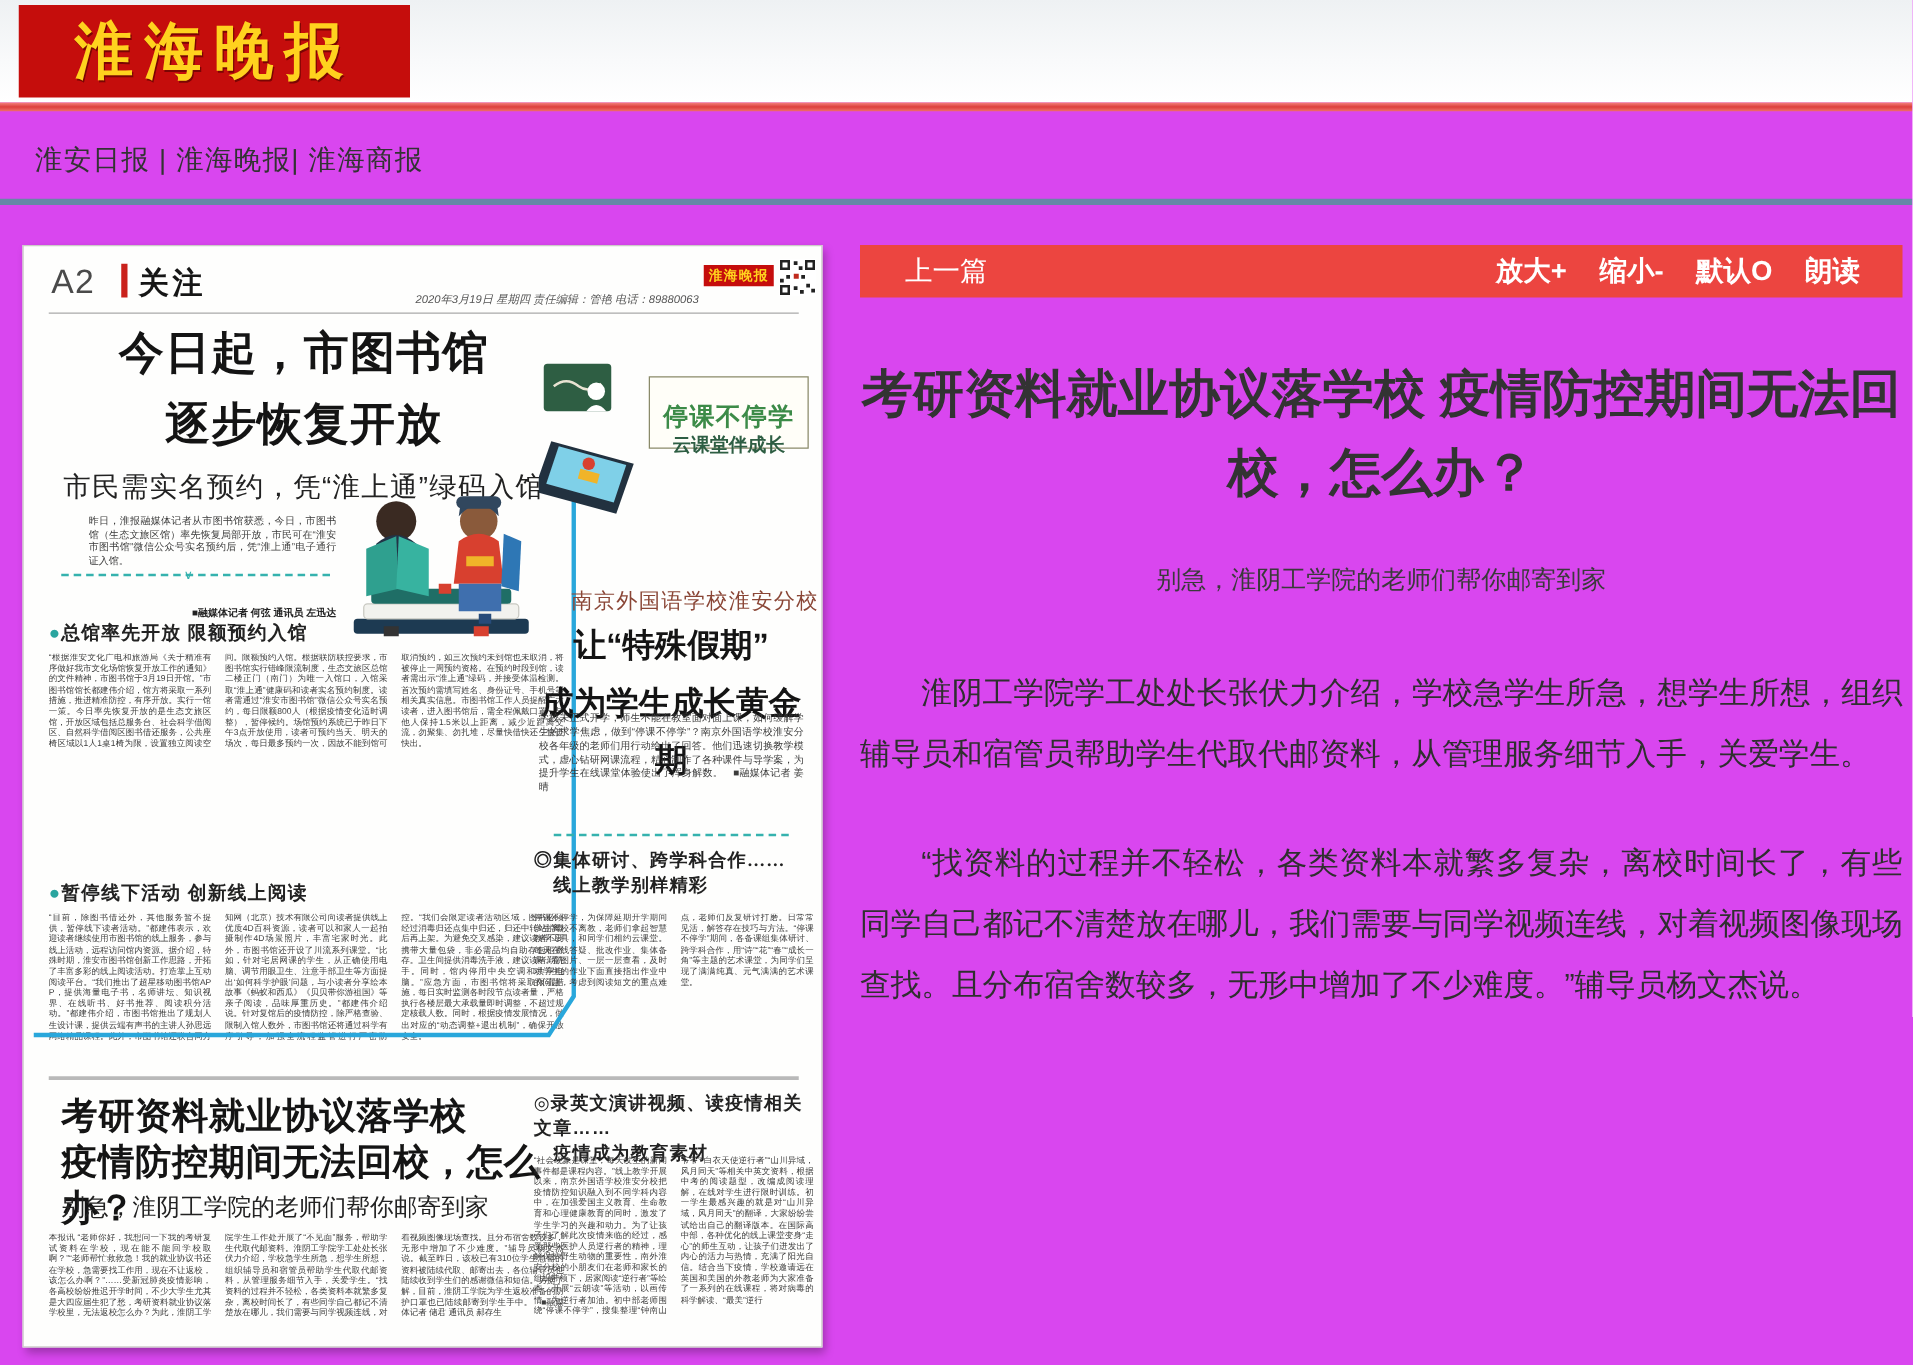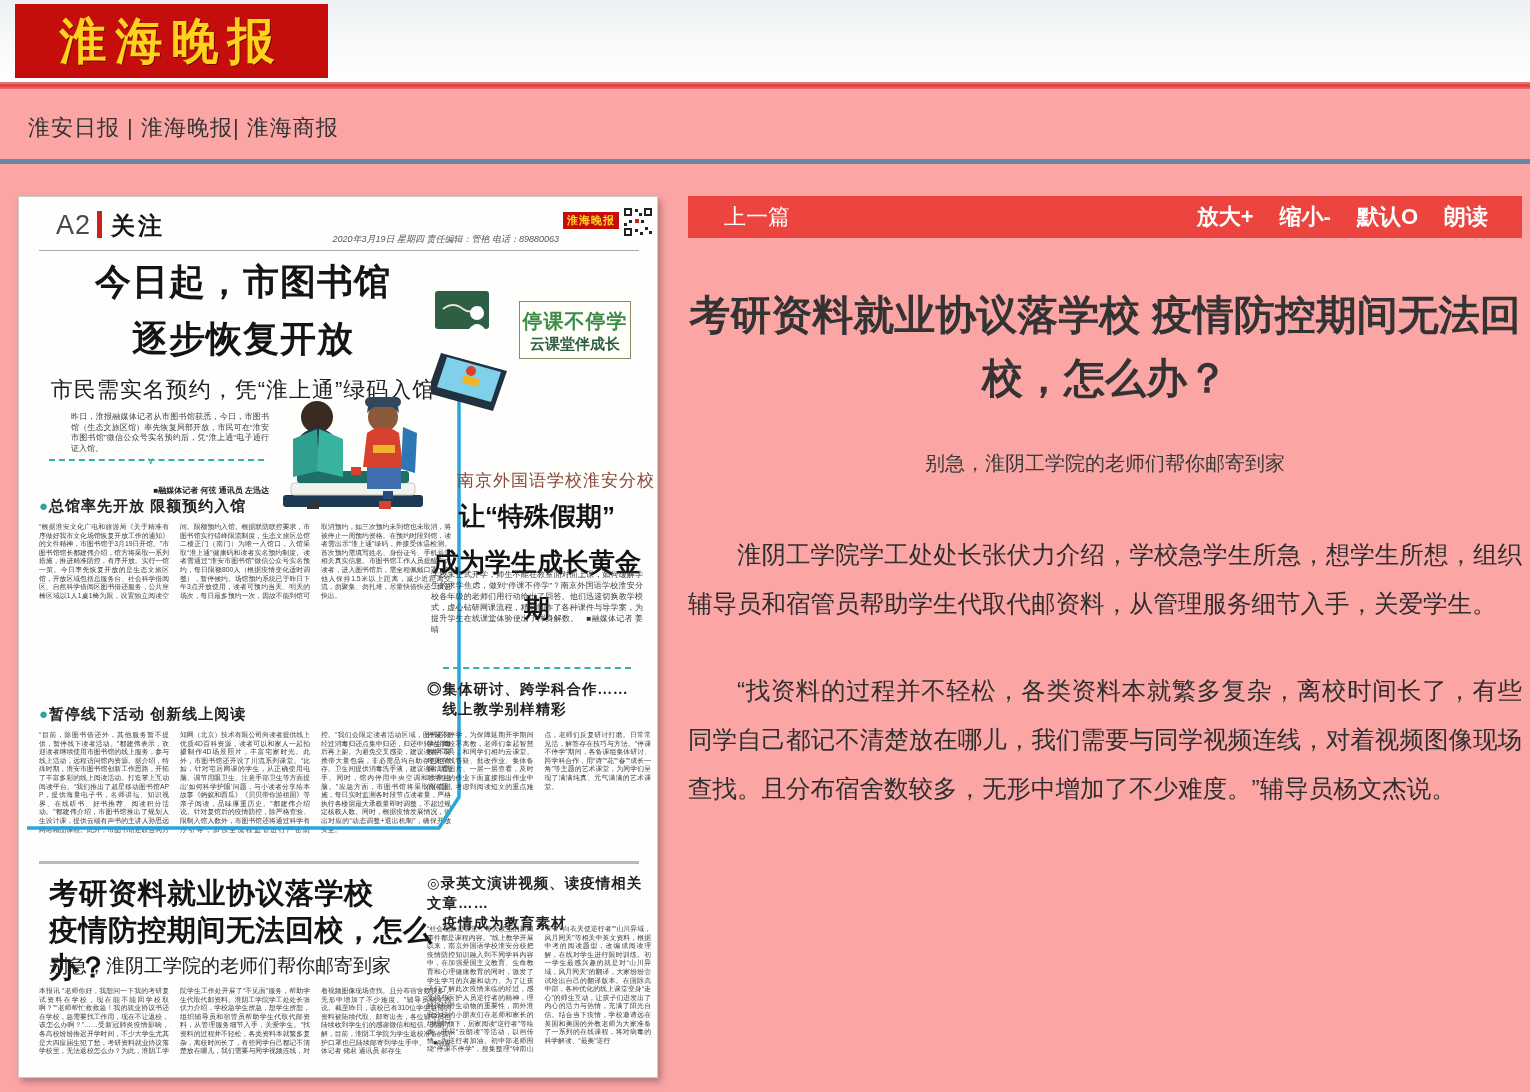--- a/index.html
+++ b/index.html
@@ -1,18 +1,18 @@
 <!DOCTYPE html>
 <html><head>
 <meta charset="utf-8">
 <style>
   * { margin:0; padding:0; box-sizing:border-box; }
   html,body { background:#fff; }
   body { font-family:"Liberation Sans","DejaVu Sans",sans-serif; color:#333; }
-  #app { position:relative; width:1530px; height:1092px; background:#fca5a5; overflow:hidden; }
+  #app { position:relative; width:1530px; height:1092px; background:#d946ef; overflow:hidden; }
 
   
   .top-band { position:absolute; left:0; top:0; width:1530px; height:82px;
               background:linear-gradient(180deg,#eef1f3 0%,#f9fafb 60%,#ffffff 100%); }
   .logo-box { position:absolute; left:15px; top:4px; width:313px; height:74px;
               background:#c50d0c; display:flex; align-items:center; justify-content:center; cursor:pointer; }
   .logo-text { font-family:"DejaVu Serif","Liberation Serif",serif; font-weight:900;
                font-size:47px; color:#ffd21e; letter-spacing:9px; text-shadow:1px 1px 0 #7a0503;
                transform:scaleY(1.05); white-space:nowrap; }
   .red-rule { position:absolute; left:0; top:82px; width:1530px; height:7px;
@@ -20,21 +20,21 @@
   .site-nav { position:absolute; left:28px; top:113px; font-size:22px; color:#333; letter-spacing:1px; }
   .site-nav .nav-item { cursor:pointer; }
   .blue-rule { position:absolute; left:0; top:159px; width:1530px; height:5px; background:#6787a7; }
 
   
   .paper { position:absolute; left:18px; top:196px; width:640px; height:882px;
            background:#fefefd; border:1px solid #cccbc8;
            box-shadow:3px 4px 7px rgba(0,0,0,.28); overflow:hidden; cursor:pointer; }
   .paper * { cursor:pointer; }
   .p-abs { position:absolute; }
-  .p-hdr-label { left:22px; top:13px; font-size:27px; color:#4a4a4a; letter-spacing:1px;margin-left:15px; }
+  .p-hdr-label { left:22px; top:13px; font-size:27px; color:#4a4a4a; letter-spacing:1px; }
   .p-hdr-bar { left:78px; top:14px; width:5px; height:27px; background:#c9211b; }
   .p-hdr-sec { left:92px; top:13px; font-size:24px; font-weight:bold; color:#161616; letter-spacing:3px; }
   .p-hdr-rule { left:20px; top:53px; width:600px; height:1px; background:#a9a9a9; }
   .p-dateline { left:250px; top:36px; width:290px; font-size:9px; color:#555; text-align:right;font-style:italic; }
   .p-mini-masthead { left:544px; top:15px; width:56px; height:17px; background:#c50d0c;
                      color:#ffd21e; font-size:11px; font-weight:bold; text-align:center; line-height:17px;
                      font-family:"DejaVu Serif","Liberation Serif",serif; letter-spacing:1px; }
   .p-lead-hl { left:14px; top:56px; width:420px; text-align:center; font-size:36px; line-height:57px;
                font-weight:900; color:#141414; white-space:pre-line; letter-spacing:1px; }
   .p-lead-sub { left:14px; top:178px; width:420px; text-align:center; font-size:22px; color:#222; letter-spacing:1px; }
@@ -50,22 +50,22 @@
   .p-bottom-rule { left:20px; top:664px; width:600px; height:3px; background:#b9b9b9; }
   .p-bot-hl { left:30px; top:678px; width:420px; font-size:29px; line-height:37px; font-weight:900;
               color:#141414; white-space:pre-line; letter-spacing:0.5px; }
   .p-bot-sub { left:30px; top:756px; width:420px; font-size:19px; color:#222; }
   .p-kick { left:404px; top:272px; width:228px; text-align:center; font-size:17px; color:#8a4636; letter-spacing:1px;margin-left:28px; }
   .p-right-hl { left:404px; top:296px; width:228px; text-align:center; font-size:26px; line-height:46px;
                 font-weight:900; color:#141414; white-space:pre-line; }
   .p-right-intro { left:412px; top:372px; width:212px; height:92px; font-size:8px; line-height:11px; }
   .teal-divider2 { left:424px; top:470px; width:188px; border-top:2px dashed #35b2ae; }
   .p-sec-head2 { white-space:pre-line; line-height:20px; font-size:14.5px; }
-  .badge-box { left:500px; top:104px; width:112px; height:58px; border:1px solid #8a8a6a; background:#fffef8;
-               text-align:center; padding-top:6px; }
+  .badge-box { left:500px; top:104px; width:128px; height:58px; border:1px solid #8a8a6a; background:#fffef8;
+               text-align:center; padding-top:18px; }
   .badge-l1 { font-size:20px; font-weight:900; color:#3c8b48; letter-spacing:1px; }
   .badge-l2 { font-size:15px; font-weight:bold; color:#2e5e43; font-family:"DejaVu Serif","Liberation Serif",serif; }
 
   
   .reader-bar { position:absolute; left:688px; top:196px; width:834px; height:42px; background:#ec4540;
                 display:flex; align-items:center; color:#fff; }
   .rb-prev { margin-left:36px; font-size:22px; cursor:pointer; }
   .rb-right { margin-left:auto; margin-right:34px; display:flex; gap:26px; font-size:22px; font-weight:bold; }
   .rb-right span { cursor:pointer; }
   .reader-title { position:absolute; left:688px; top:284px; width:834px; text-align:center;

